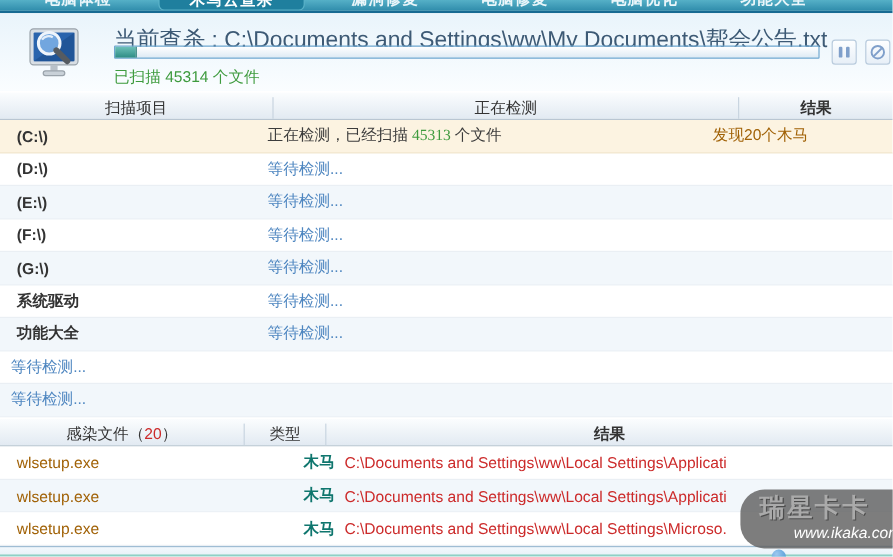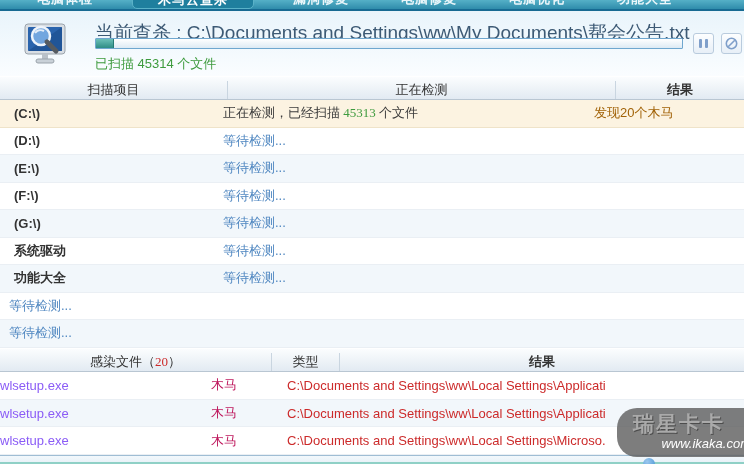--- a/index.html
+++ b/index.html
@@ -35,37 +35,37 @@
 
   
   .thead { position:absolute; left:0; width:744px; height:24px; display:flex; align-items:flex-end;
            background:linear-gradient(#fbfdfe,#e2eaf2); border-top:1px solid #ffffff;
            border-bottom:1px solid #b9c6d2; font-size:13px; color:#333; }
   .thead1 { top:76px; }
   .thead2 { top:348px; }
   .hc { text-align:center; border-right:1px solid #c9d5e0; height:18px; line-height:18px; }
   .hc:last-child { border-right:none;font-weight:bold; }
   .h-item { width:228px; }  .h-info { width:388px; }  .h-res { flex:1; }
-  .h2-file { width:272px;font-family:Liberation Serif, serif; } .h2-type { width:68px; }  .h2-path { width:323px; } .h2-res { flex:1; }
+  .h2-file { width:204px; } .h2-type { width:68px; }  .h2-path { width:323px; } .h2-res { flex:1; }
   .red { color:#cc2a2a; }
 
   .rows1 { position:absolute; left:0; top:100px; width:744px; height:248px; overflow:hidden; }
   .rows2 { position:absolute; left:0; top:372px; width:744px; height:83px; overflow:hidden; }
   .row { display:flex; align-items:center; height:27.5px; border-bottom:1px solid #eaeff4;
          font-size:13px; background:#fff; cursor:default; }
   .row.tint { background:#f2f7fb; }
   .row.active { background:#fcf3e1; border-bottom:1px solid #efe3c9; }
   .c-item { width:214px; padding-left:14px; font-weight:bold; color:#333; }
   .c-info { width:380px; padding-left:9px; color:#4e86c0; }
   .row.active .c-info { color:#3c3c3c;font-family:Liberation Serif, serif; }
   .c-info .green { color:#3e9b3e; }
   .c-result { flex:1; text-align:left; color:#a16207; }
   .row2 { height:27.7px; }
-  .c-file { width:211px; color:#8b5cf6; }
-  .c-type { width:68px; text-align:left; color:#be185d; }
+  .c-file { width:211px; padding-left:14px; color:#a16207; }
+  .c-type { width:68px; text-align:right; color:#0f766e;font-weight:bold; }
   .c-path { width:327px; padding-left:8px; color:#cc2a2a; white-space:nowrap; overflow:hidden; }
   .c-res2 { flex:1; }
 
   
   .footer { position:absolute; left:0; top:455px; width:744px; height:9px;
             background:linear-gradient(#f2f8fc,#e9f2f8); border-top:1px solid #9fbdd4;
             border-bottom:2px solid #8fd0c6; }
   .clipped-dot { position:absolute; left:643px; top:458px; width:12px; height:12px; border-radius:50%;
                  background:radial-gradient(circle at 35% 30%,#9cc8ef,#3f8fd0); }
 

